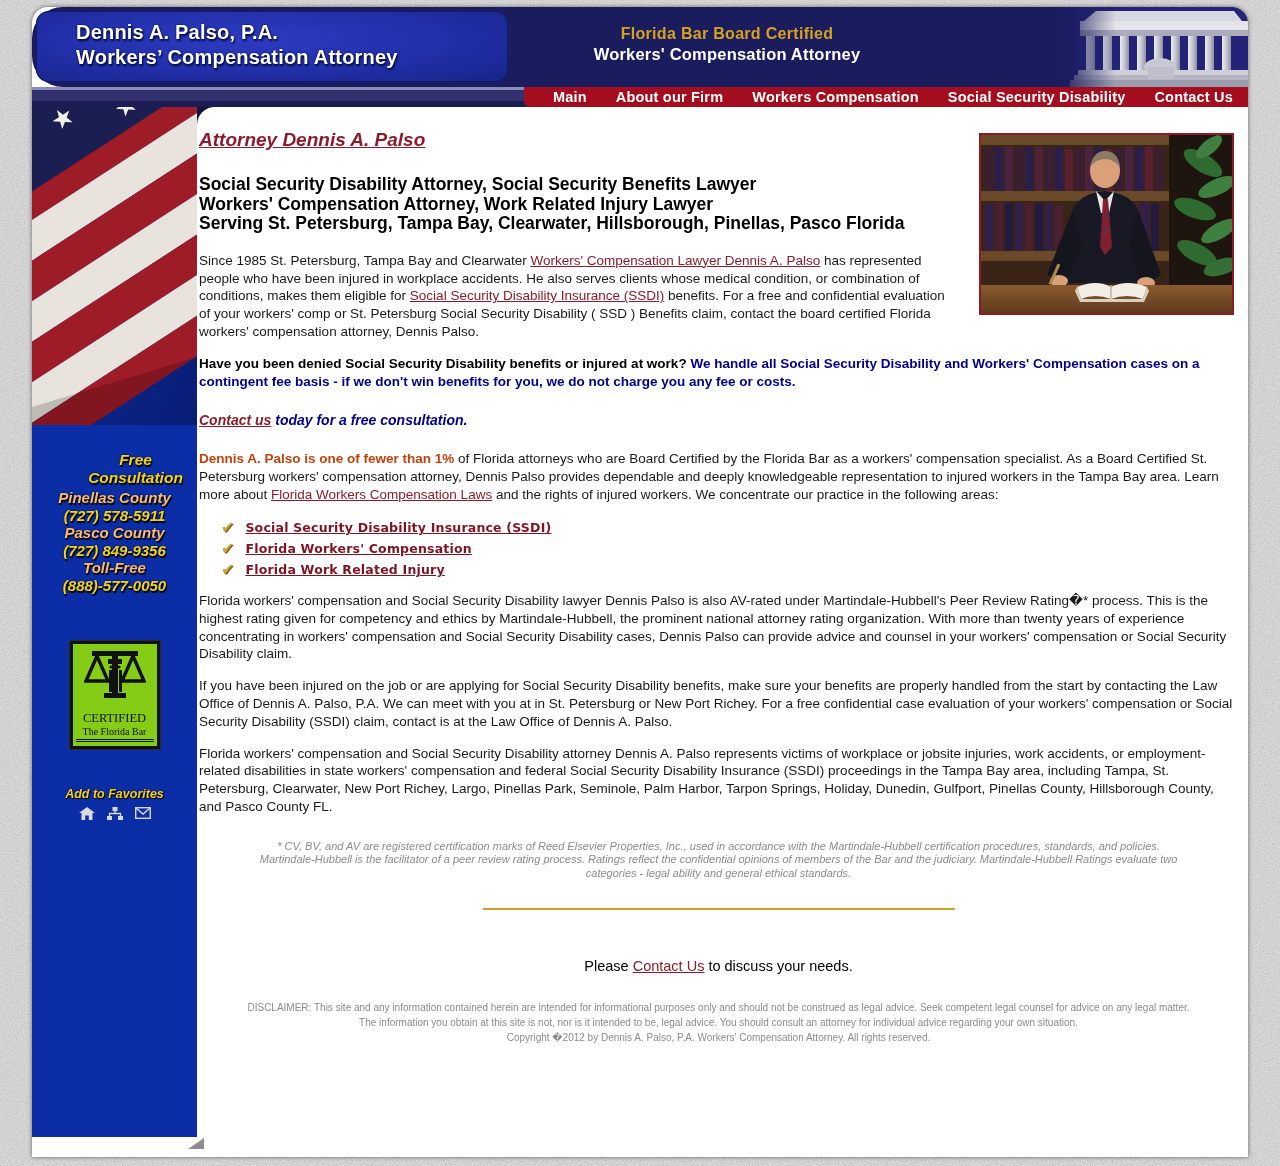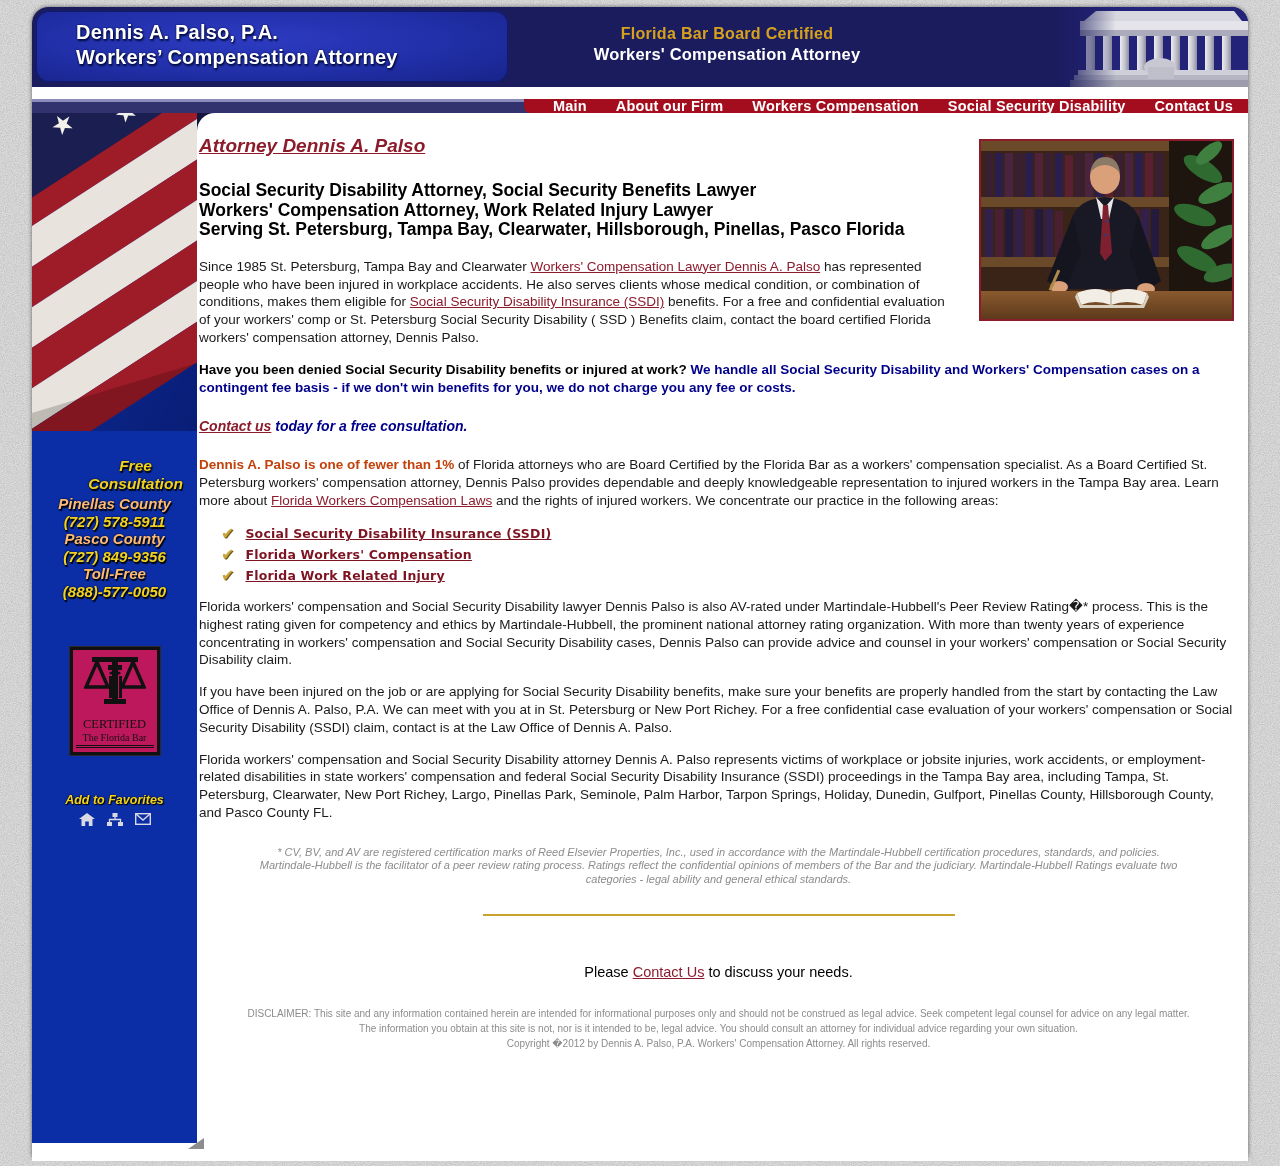--- a/index.html
+++ b/index.html
@@ -1,42 +1,42 @@
 <!DOCTYPE html>
 <html><head>
 <meta charset="utf-8">
 <style>
   html,body{margin:0;padding:0;}
   body{width:1280px;height:1166px;position:relative;font-family:"Liberation Sans","DejaVu Sans",sans-serif;overflow:hidden;background:#9a9a9a;}
   .noise-bg{position:absolute;inset:0;z-index:0;}
   .page{position:absolute;left:32px;top:7px;width:1216px;height:1150px;z-index:1;background:#fff;border-top-left-radius:16px;border-top-right-radius:16px;box-shadow:0 0 4px rgba(0,0,0,.55);}
   
-  .header{height:80px;background:#1B1C5E;border-top-left-radius:16px;border-top-right-radius:16px;display:flex;align-items:flex-start;position:relative;}
+  .header{height:80px;background:#1B1C5E;border-top-left-radius:16px;border-top-right-radius:16px;display:flex;align-items:flex-start;position:relative;border-radius:31px;}
   .logo-box{margin:4px 0 0 4px;width:472px;height:71px;border-radius:13px;background:radial-gradient(ellipse at 45% 40%, #2D3BC2 0%, #212FA8 55%, #182388 100%);box-shadow:inset 0 0 0 1px #101a6e;padding:10px 0 0 40px;box-sizing:border-box;}
   .logo-box .l1{font-size:20px;font-weight:bold;color:#fff;text-shadow:1px 2px 2px #000a3a,0 0 2px #000a3a;letter-spacing:.2px;}
   .logo-box .l2{font-size:20px;font-weight:bold;color:#fff;text-shadow:1px 2px 2px #000a3a,0 0 2px #000a3a;letter-spacing:.2px;margin-top:2px;}
   .head-center{flex:1;text-align:center;padding:18px 110px 0 0;}
   .head-center .g{color:#D6A21D;font-weight:bold;font-size:16px;letter-spacing:.3px;}
   .head-center .w{color:#fff;font-weight:bold;font-size:16.5px;margin-top:2px;letter-spacing:.2px;}
   .courthouse{width:192px;height:80px;overflow:hidden;border-top-right-radius:16px;flex:0 0 auto;}
   
-  .navstrip{height:14px;display:flex;background:linear-gradient(180deg,#8A8ABB 0 3px,#32326F 3px 14px,#1C1C55 14px 20px,#0c0c30 20px 22px);margin-top:12px;}
+  .navstrip{height:20px;display:flex;background:linear-gradient(180deg,#8A8ABB 0 3px,#32326F 3px 14px,#1C1C55 14px 20px,#0c0c30 20px 22px);}
   .navbar{margin-left:auto;width:724px;background:#A30D1E;border-bottom-left-radius:6px;display:flex;align-items:center;justify-content:flex-end;gap:29px;padding-right:15px;box-sizing:border-box;}
   .navbar a{color:#fff;font-weight:bold;font-size:14.5px;text-decoration:none;letter-spacing:.2px;}
   
   .content-row{position:relative;display:flex;height:1048px;background:#fff;}
   .corner-patch{position:absolute;left:165px;top:0;width:44px;height:36px;background:#14143F;z-index:0;}
   .sidebar{width:165px;flex:0 0 auto;background:#fff;z-index:2;}
   .sidebar-blue{height:1030px;background:#0B2EA6;}
   .flagwrap{width:165px;height:318px;overflow:hidden;display:block;}
   .consult{margin-top:26px;text-align:center;font-weight:bold;font-style:italic;font-size:15px;line-height:1.17;}
   .consult .ttl{color:#F2D21E;font-size:15.5px;text-shadow:1px 2px 1px #000,0 0 2px #000;margin-bottom:2px;padding-left:42px;}
   .consult .wline{color:#fdba74;text-shadow:1px 2px 1px #000,0 0 2px #000;text-align:center;}
   .consult .yline{color:#F2D21E;text-shadow:1px 2px 1px #000,0 0 2px #000;}
-  .badge{margin:46px auto 0;width:78px;background:#be185d;border:3px solid #111;outline:1px solid #2a2a2a;padding:5px 3px 4px;text-align:center;}
+  .badge{margin:46px auto 0;width:78px;background:#84cc16;border:3px solid #111;outline:1px solid #2a2a2a;padding:5px 3px 4px;text-align:center;}
   .badge .cert{font-family:"Liberation Serif","DejaVu Serif",serif;font-size:12.5px;letter-spacing:0;color:#111;margin-top:2px;}
   .badge .fbar{font-family:"Liberation Serif","DejaVu Serif",serif;font-size:10px;color:#111;border-bottom:3px double #111;padding-bottom:2px;}
   .fav{margin-top:38px;text-align:center;}
   .fav .lbl{color:#F2D21E;font-weight:bold;font-style:italic;font-size:12.5px;text-shadow:1px 1px 1px #000,0 0 2px #000;}
   .fav .icons{margin-top:6px;display:flex;justify-content:center;gap:12px;}
   .fav .icons span{display:inline-flex;}
   .curl{position:absolute;left:156px;bottom:8px;width:0;height:0;border-left:16px solid transparent;border-bottom:11px solid #8d8d8d;z-index:3;}
   
   .main{flex:1;background:#fff;border-top-left-radius:18px;z-index:1;padding:10px 10px 10px 2px;box-sizing:border-box;color:#1a1a1a;}
   .main p{font-size:13.5px;line-height:1.32;margin:14px 0;}

